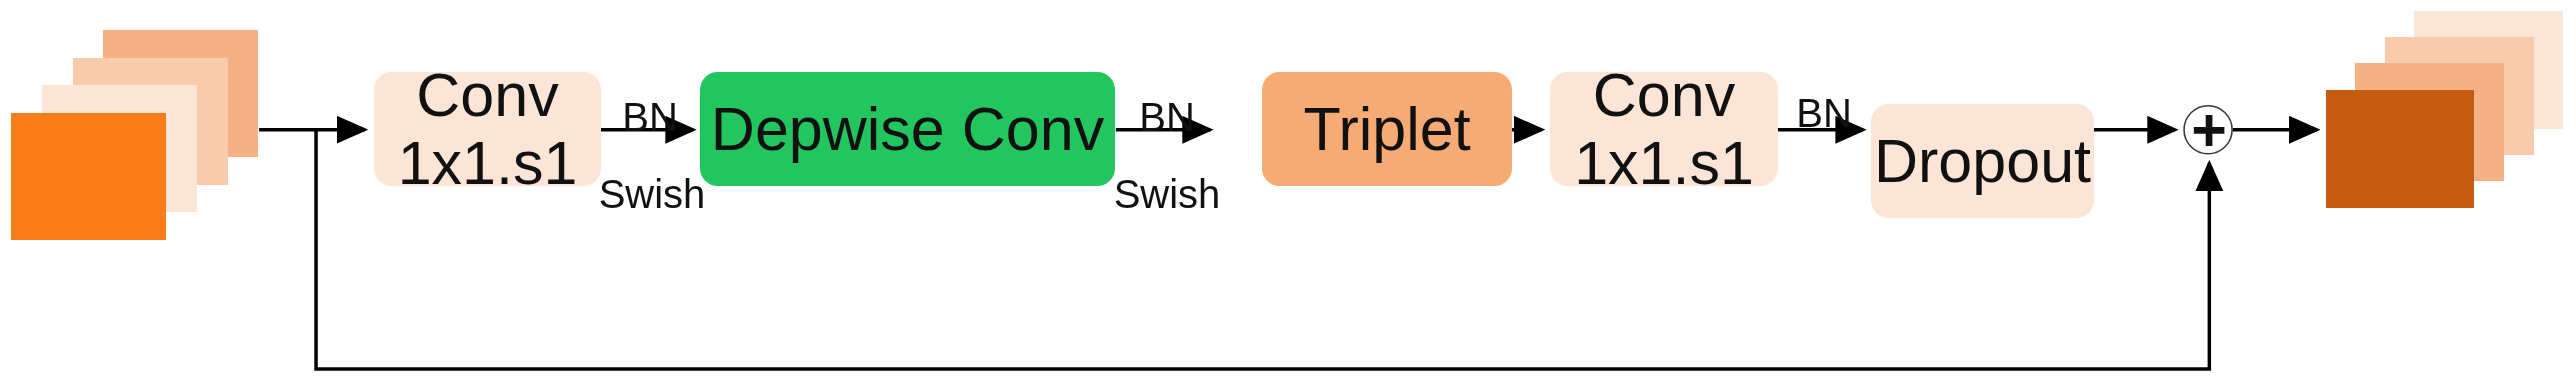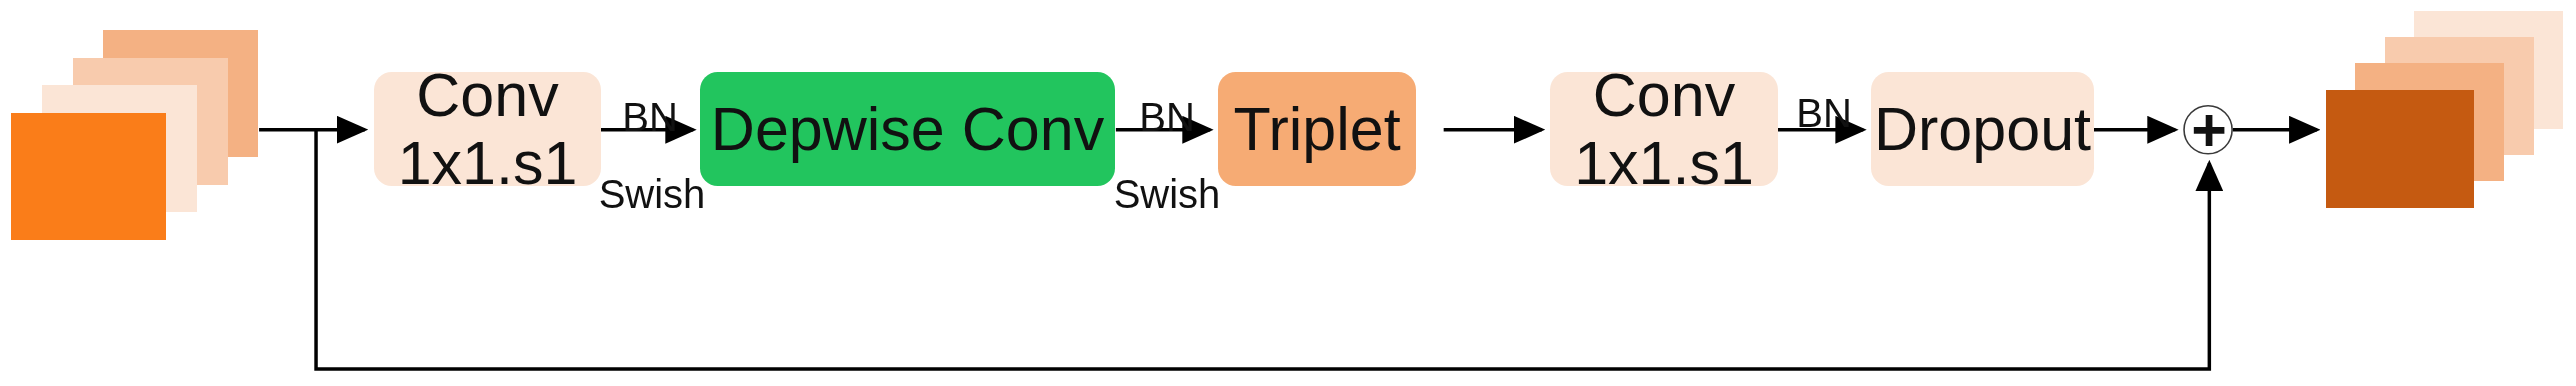--- a/index.html
+++ b/index.html
@@ -63,30 +63,30 @@
 
   <div class="block" style="left: 374px; width: 227px; background-color: rgb(251, 229, 214);">
     <span>Conv</span>
     <span>1x1.s1</span>
   </div>
 
   <div class="block" style="left: 700px; width: 415px; background-color: #22c55e;">
     <span>Depwise Conv</span>
   </div>
 
-  <div class="block" style="left: 1218px; width: 198px; background-color: rgb(246, 171, 116);">
+  <div class="block" style="left: 1262px; width: 250px; background-color: rgb(246, 171, 116);">
     <span>Triplet</span>
   </div>
 
   <div class="block" style="left: 1550px; width: 228px; background-color: rgb(251, 229, 214);">
     <span>Conv</span>
     <span>1x1.s1</span>
   </div>
 
-  <div class="block" style="left: 1871px; width: 223px; background-color: rgb(251, 229, 214);">
+  <div class="block" style="left: 1871px; width: 223px; background-color: rgb(251, 229, 214); margin-top: 32px;">
     <span>Dropout</span>
   </div>
 
   <div class="edge-label" style="left:650px;top:67px;">BN</div>
   <div class="edge-label" style="left:652px;top:144px;">Swish</div>
 
   <div class="edge-label" style="left:1167px;top:67px;">BN</div>
   <div class="edge-label" style="left:1167px;top:144px;">Swish</div>
 
   <div class="edge-label" style="left:1824px;top:63px;">BN</div>

